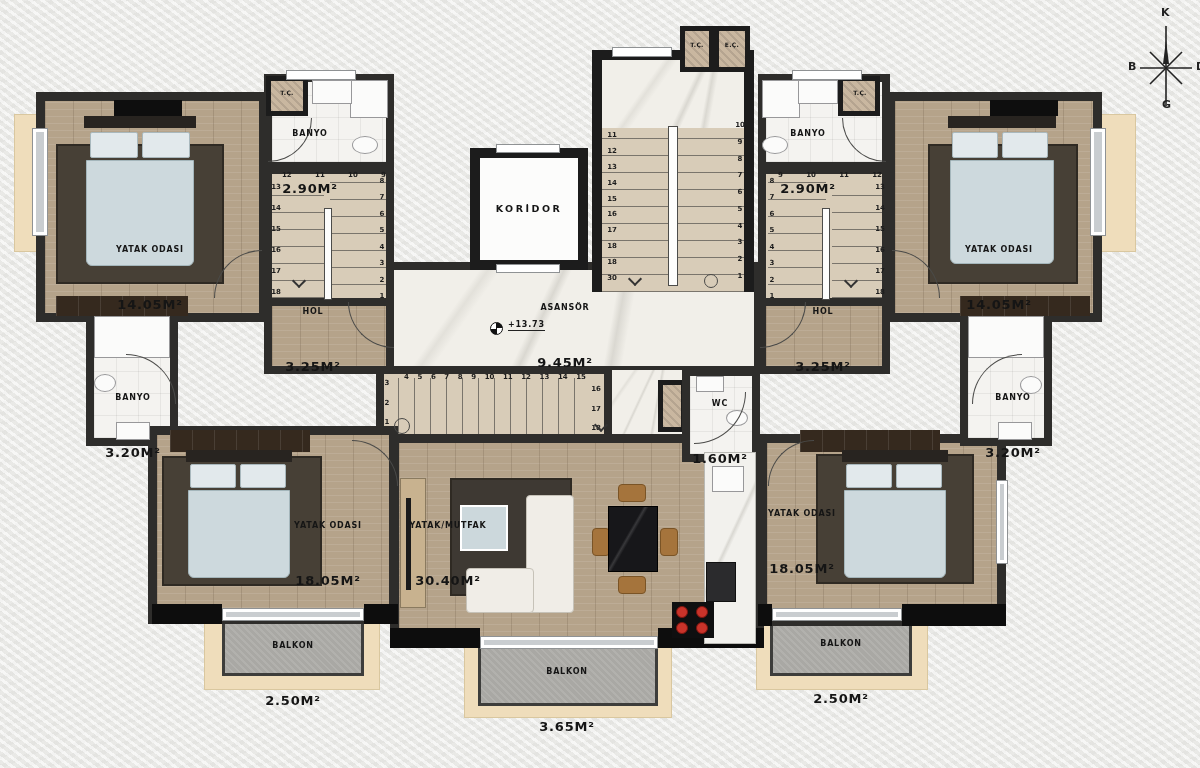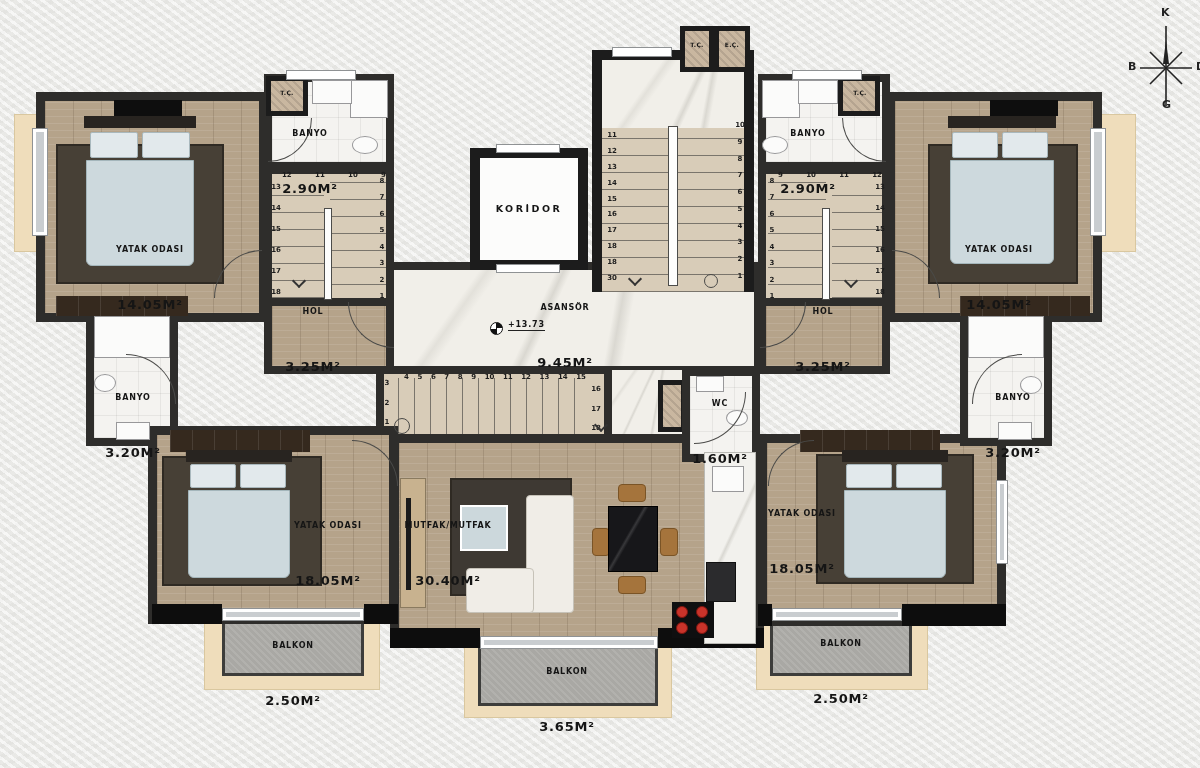--- a/index.html
+++ b/index.html
@@ -369,21 +369,21 @@
   <div class="lbl" style="left:273px;top:306px;width:80px;"><span>HOL</span><span class="area">3.25M²</span></div>
   <div class="lbl" style="left:949px;top:244px;width:100px;"><span>YATAK ODASI</span><span class="area">14.05M²</span></div>
   <div class="lbl" style="left:768px;top:128px;width:80px;"><span>BANYO</span><span class="area">2.90M²</span></div>
   <div class="lbl" style="left:783px;top:306px;width:80px;"><span>HOL</span><span class="area">3.25M²</span></div>
   <div class="lbl lbl-big" style="left:479px;top:202px;width:100px;"><span>KORİDOR</span></div>
   <div class="lbl" style="left:515px;top:302px;width:100px;"><span>ASANSÖR</span><span class="area">9.45M²</span></div>
   <div class="lbl" style="left:93px;top:392px;width:80px;"><span>BANYO</span><span class="area">3.20M²</span></div>
   <div class="lbl" style="left:973px;top:392px;width:80px;"><span>BANYO</span><span class="area">3.20M²</span></div>
   <div class="lbl" style="left:690px;top:398px;width:60px;"><span>WC</span><span class="area">1.60M²</span></div>
   <div class="lbl" style="left:278px;top:520px;width:100px;"><span>YATAK ODASI</span><span class="area">18.05M²</span></div>
-  <div class="lbl" style="left:398px;top:520px;width:100px;"><span>MUTFAK/MUTFAK</span><span class="area">30.40M²</span></div>
+  <div class="lbl" style="left:398px;top:520px;width:100px;"><span>YATAK/MUTFAK</span><span class="area">30.40M²</span></div>
   <div class="lbl" style="left:752px;top:508px;width:100px;"><span>YATAK ODASI</span><span class="area">18.05M²</span></div>
   <div class="lbl" style="left:253px;top:640px;width:80px;"><span>BALKON</span><span class="area">2.50M²</span></div>
   <div class="lbl" style="left:527px;top:666px;width:80px;"><span>BALKON</span><span class="area">3.65M²</span></div>
   <div class="lbl" style="left:801px;top:638px;width:80px;"><span>BALKON</span><span class="area">2.50M²</span></div>
 
   <div class="lbl lbl-small" style="left:268px;top:90px;width:38px;"><span>T.Ç.</span></div>
   <div class="lbl lbl-small" style="left:841px;top:90px;width:38px;"><span>T.Ç.</span></div>
   <div class="lbl lbl-small" style="left:681px;top:42px;width:32px;"><span>T.Ç.</span></div>
   <div class="lbl lbl-small" style="left:716px;top:42px;width:32px;"><span>E.Ç.</span></div>
 

